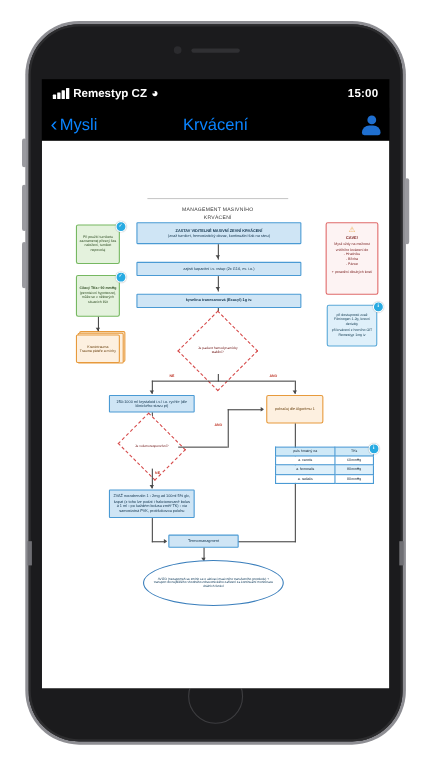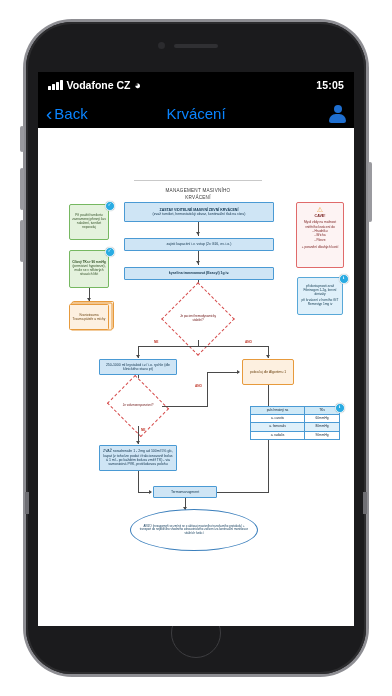--- a/index.html
+++ b/index.html
@@ -164,30 +164,30 @@
   <div class="screen">
 
     <div class="statusbar">
       <div class="sb-left">
         <span class="bars">
             <i></i>
             <i></i>
             <i></i>
             <i></i>
           </span>
-        <span>Vodafone CZ</span>
+        <span>Remestyp CZ</span>
         <span class="wifi">◕</span>
       </div>
-      <div class="sb-center">15:05</div>
+      <div class="sb-center">15:00</div>
     </div>
 
     <div class="navbar">
       <div class="back">
         <span class="chev">‹</span>
-        <span>Back</span>
+        <span>Mysli</span>
       </div>
       <div class="nav-title">Krvácení</div>
       <div class="avatar">
         <span class="head"></span>
         <span class="body"></span>
       </div>
     </div>
 
     <div class="content">
       <div class="doc">

